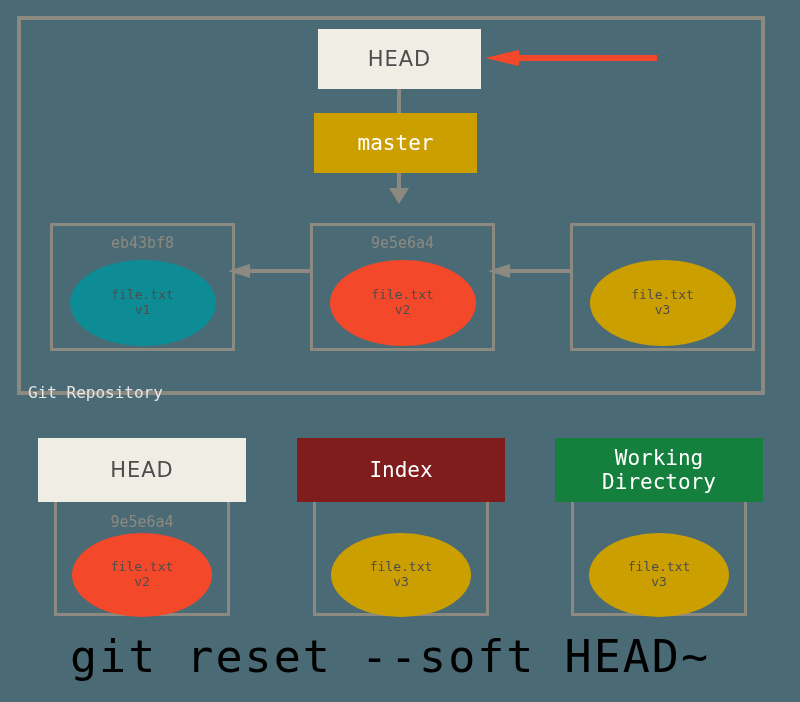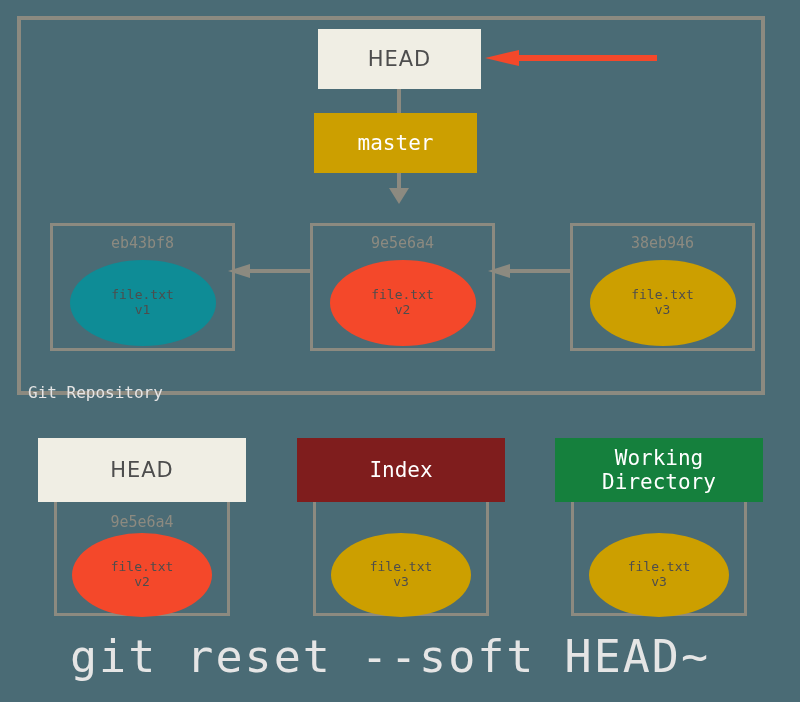--- a/index.html
+++ b/index.html
@@ -229,21 +229,21 @@
 
   
   .command-caption {
     position: absolute;
     left: 0;
     top: 630px;
     width: 780px;
     text-align: center;
     font-family: "DejaVu Sans Mono", monospace;
     font-size: 45px;
-    color: #e5e5e5;
+    color: #000000;
     letter-spacing: 2px;
     white-space: nowrap;
   }
 </style>
 </head>
 <body>
 
 <div class="stage">
 
   <div class="repo-container"></div>
@@ -283,21 +283,20 @@
 
   <div class="commit-box c2">
     <div class="commit-hash">9e5e6a4</div>
     <div class="blob red">
       <span class="fname">file.txt</span>
       <span class="fver">v2</span>
     </div>
   </div>
 
   <div class="commit-box c3">
-    <div class="commit-hash">38eb946</div>
     <div class="blob gold">
       <span class="fname">file.txt</span>
       <span class="fver">v3</span>
     </div>
   </div>
 
   <div class="commit-arrow a1">
     <svg width="82" height="16" viewBox="0 0 82 16" xmlns="http://www.w3.org/2000/svg">
       <polygon points="0,8 22,1 22,15" fill="#8c8a80"></polygon>
       <rect x="20" y="6" width="62" height="4" fill="#8c8a80"></rect>

